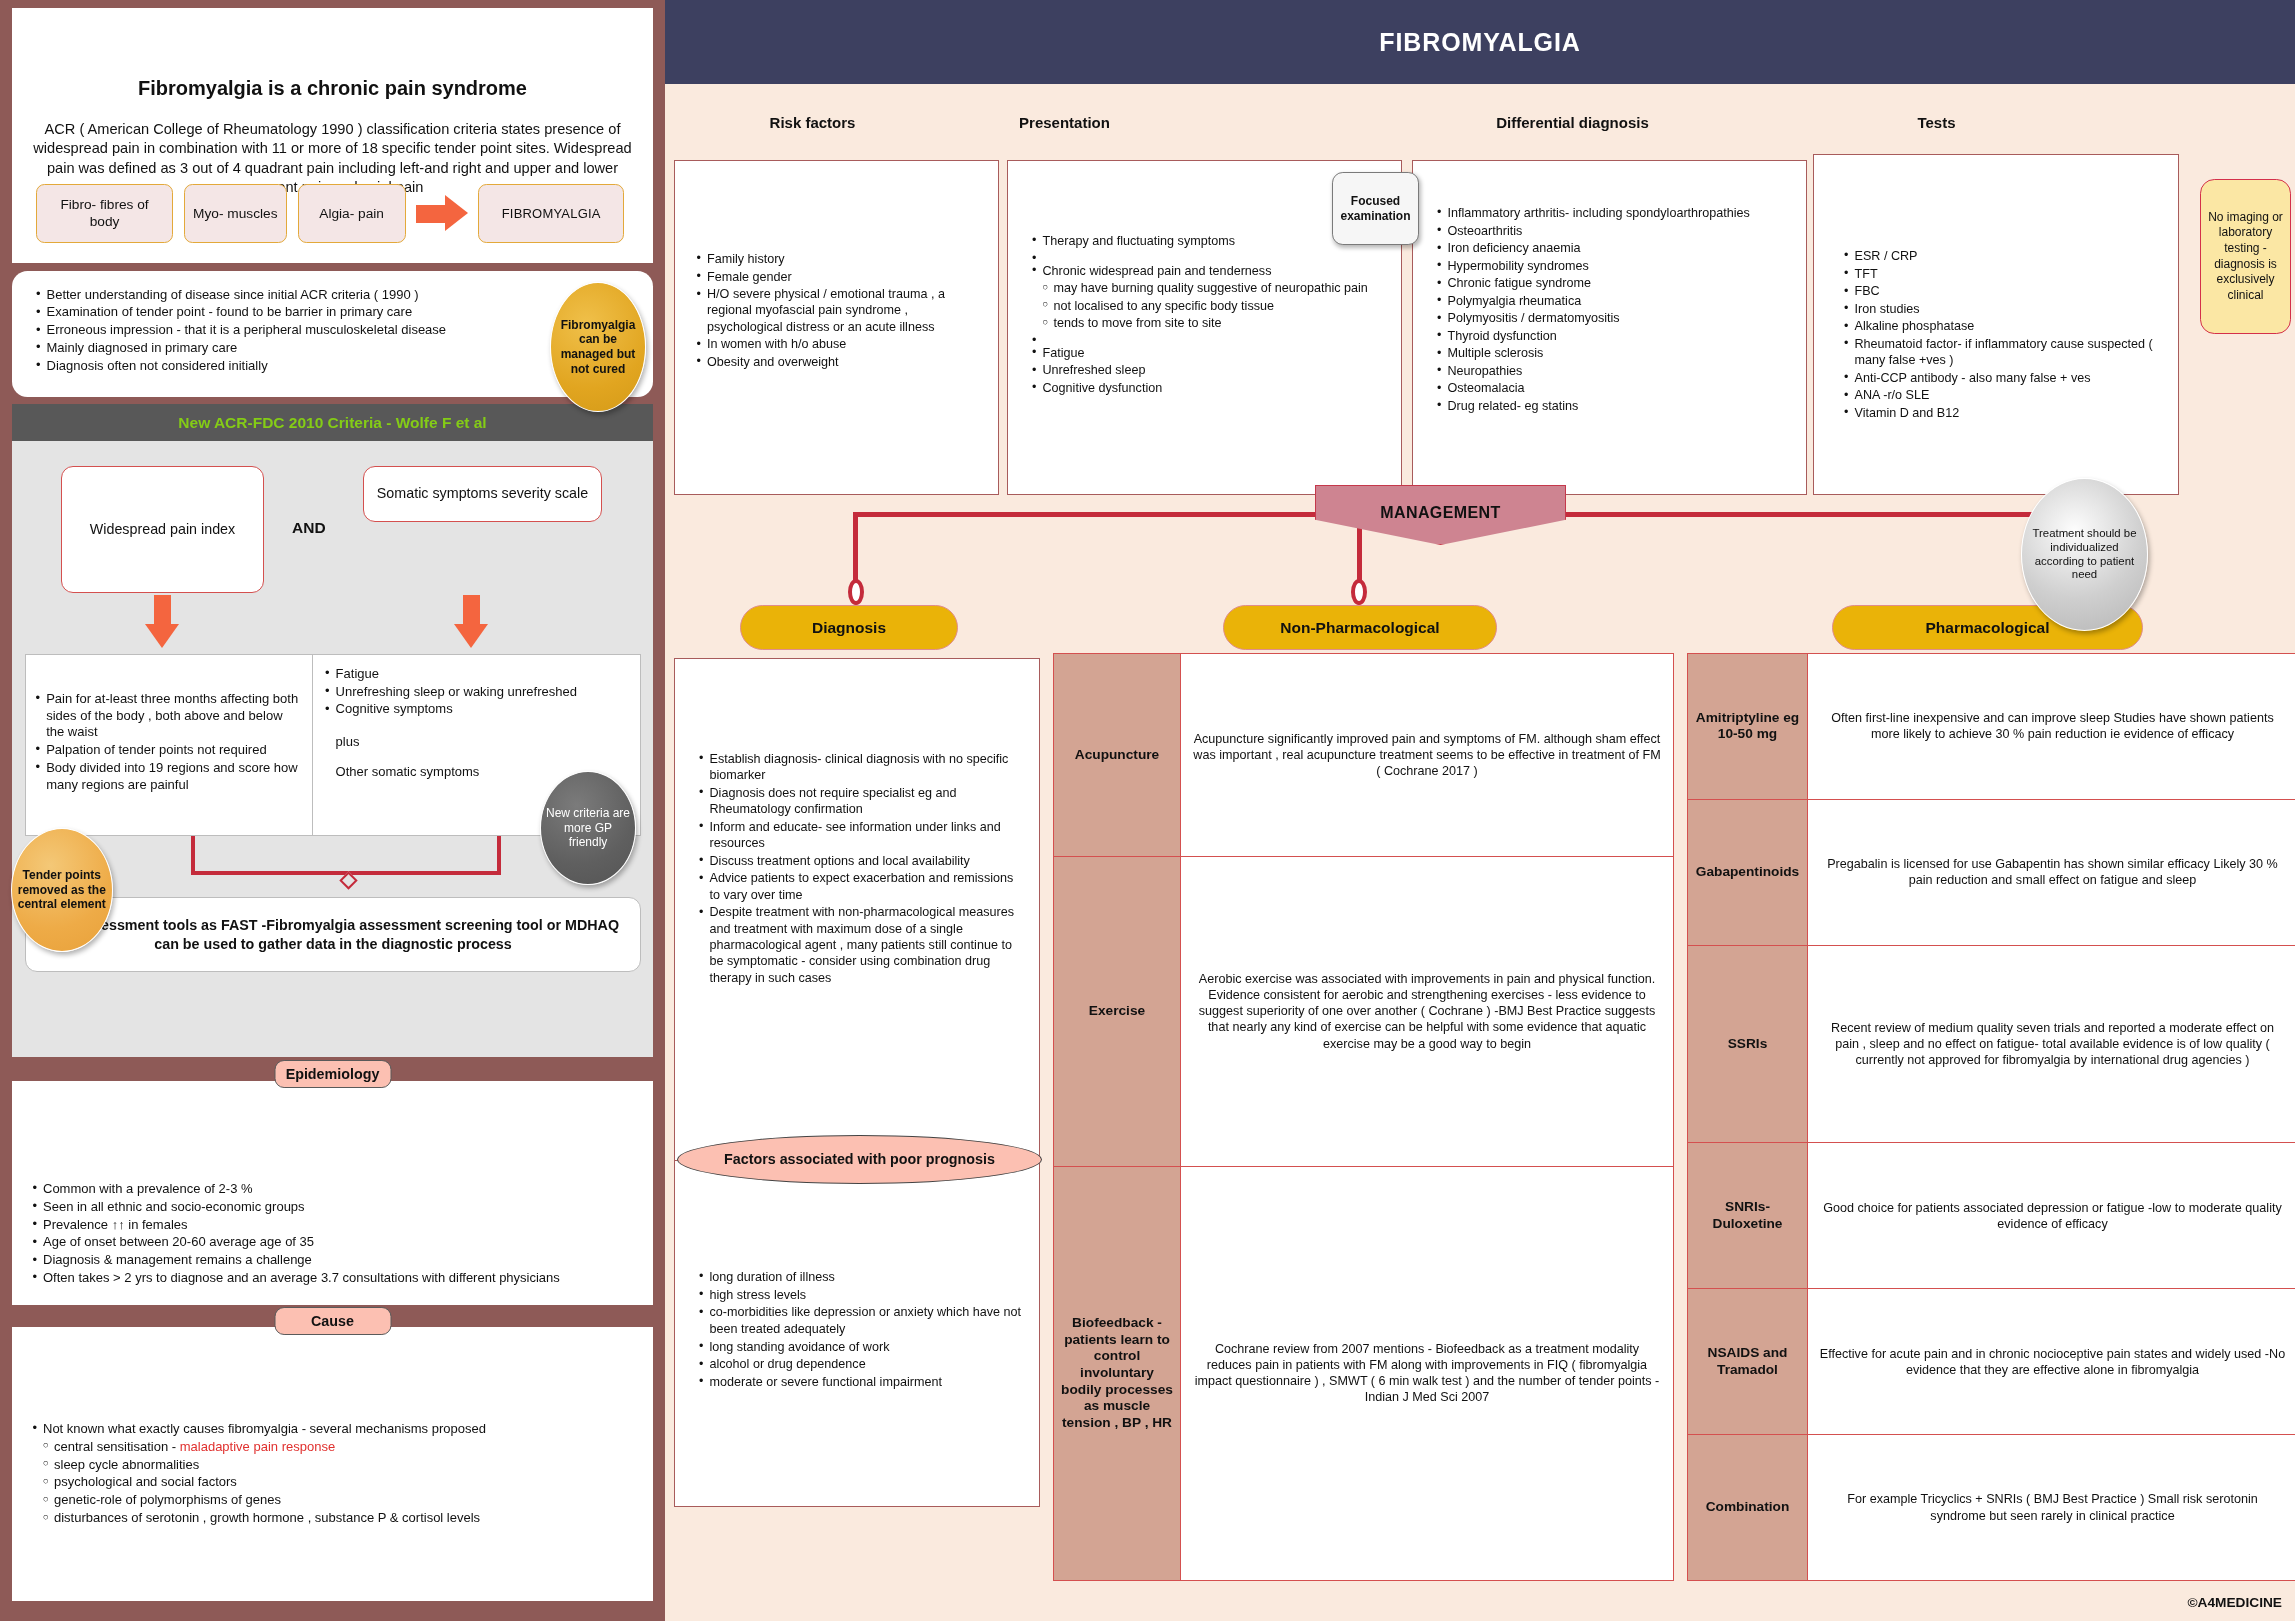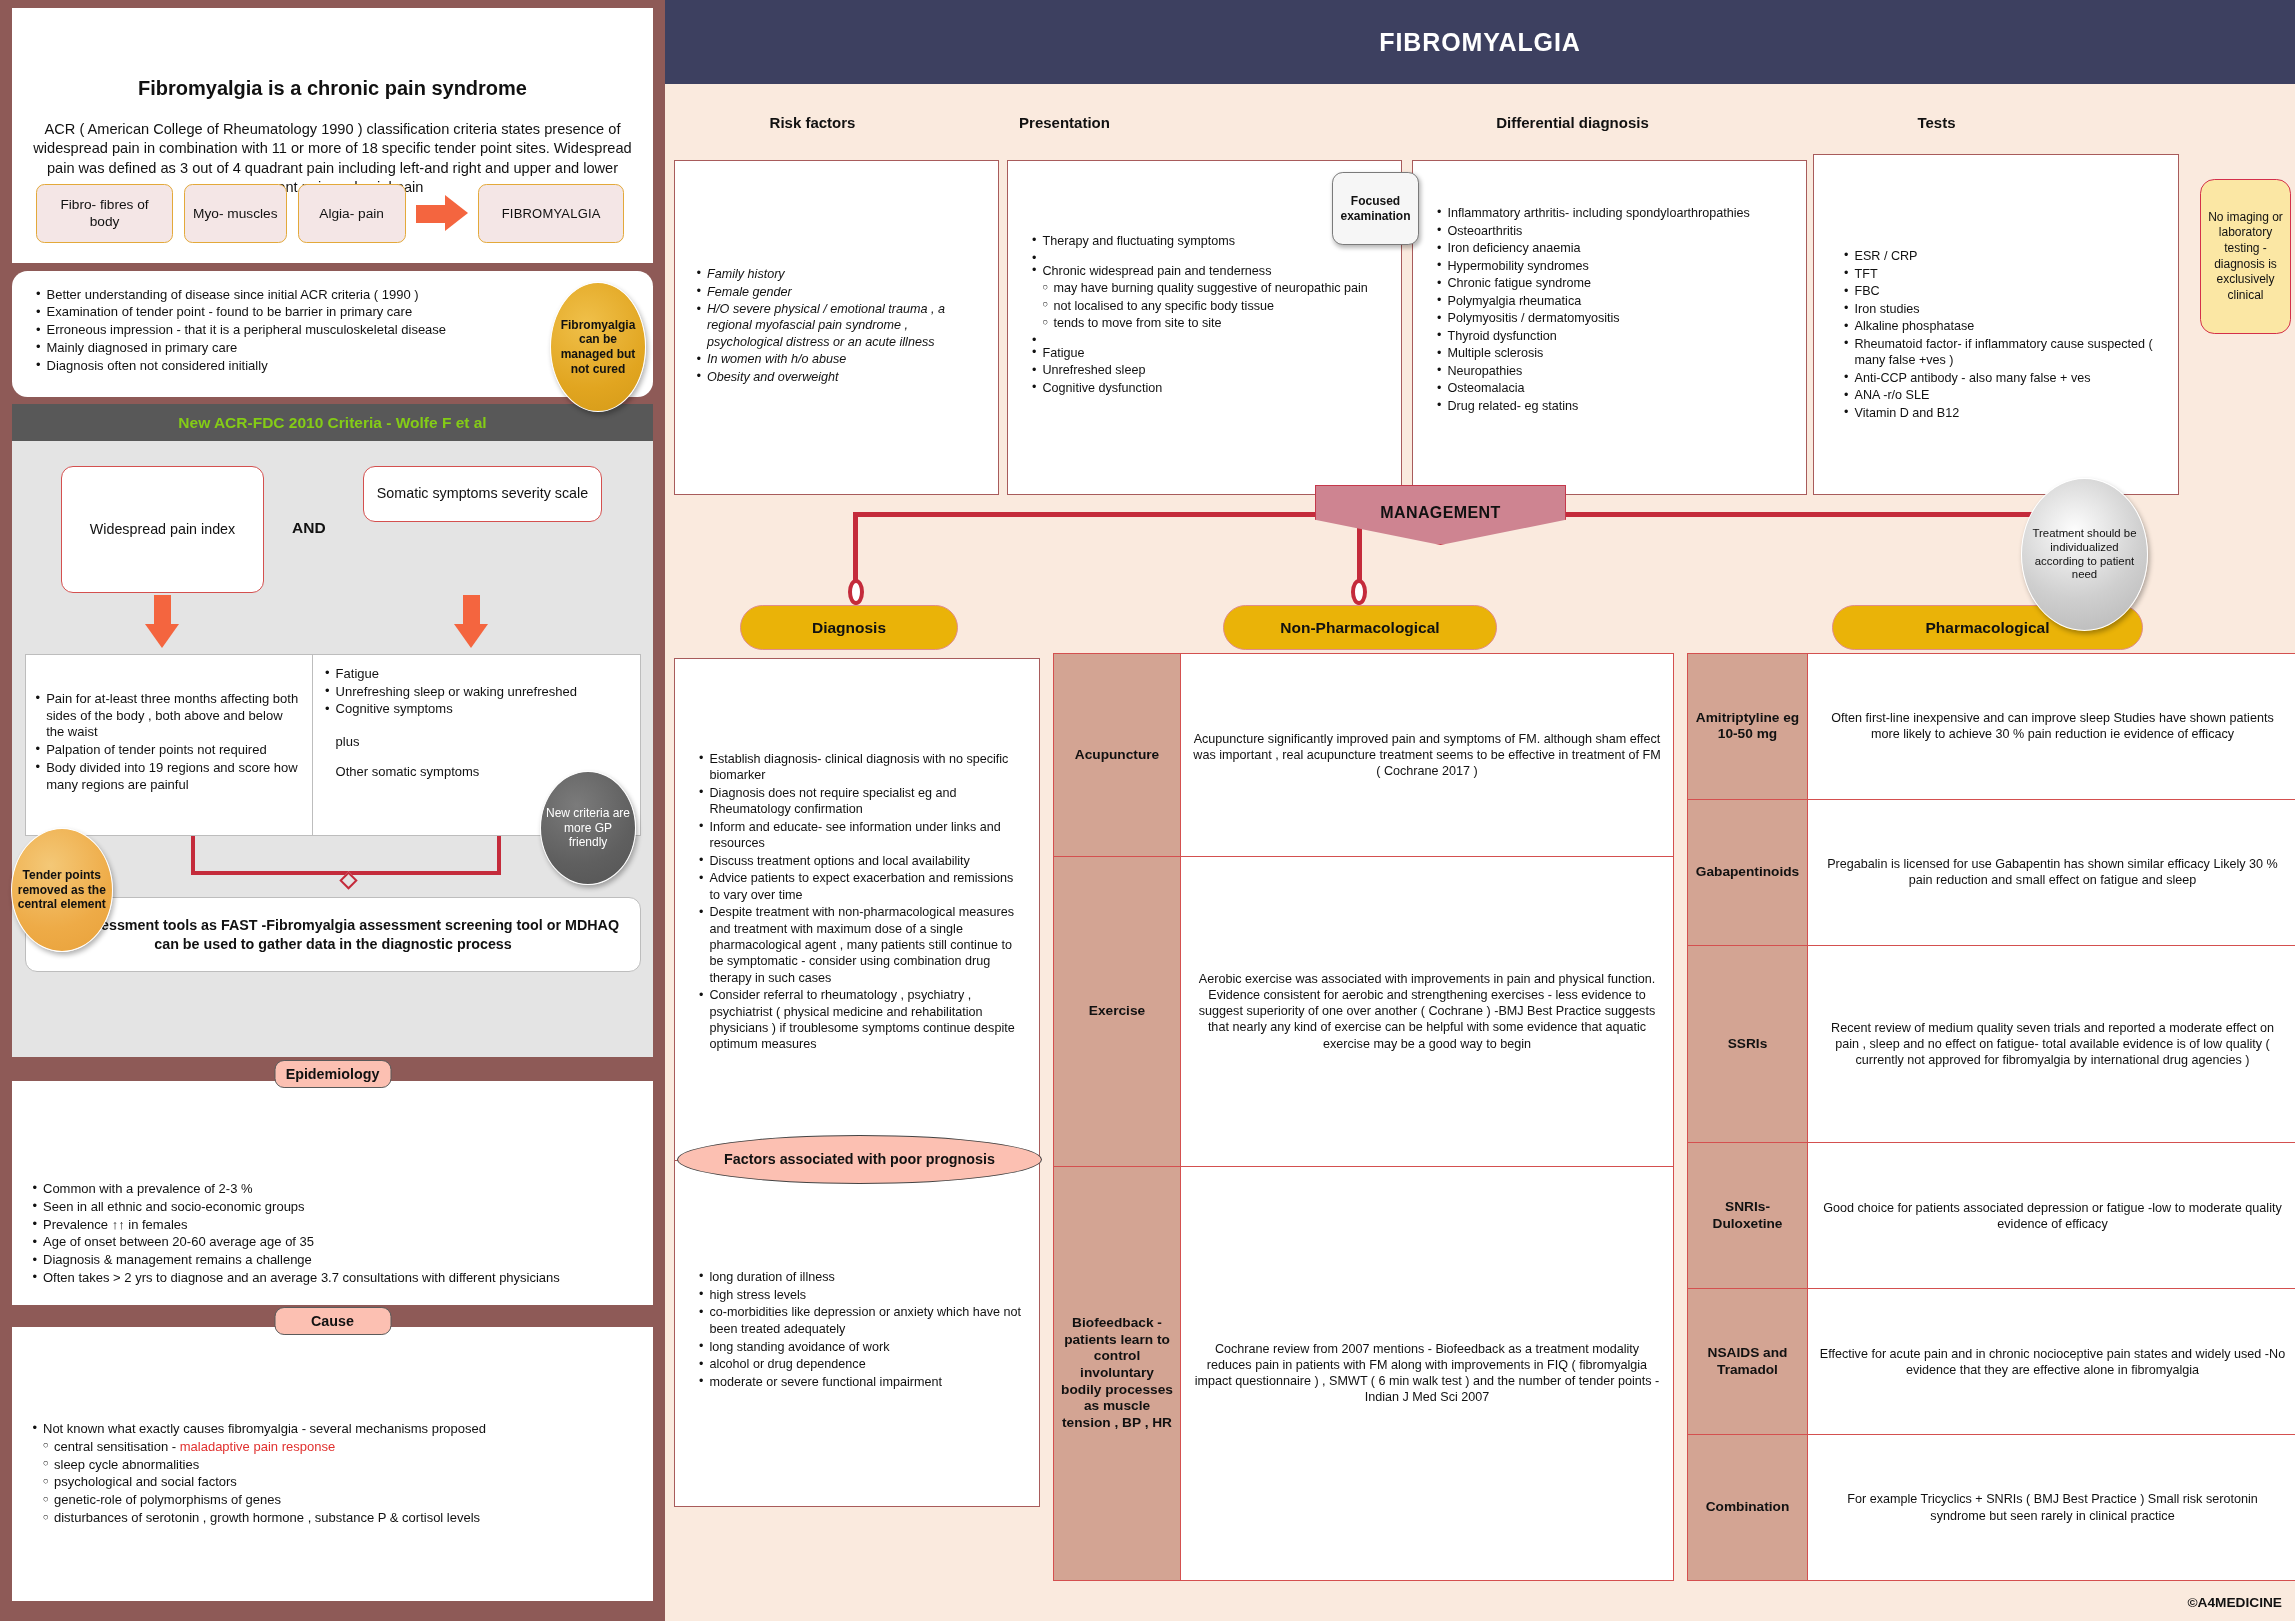--- a/index.html
+++ b/index.html
@@ -191,21 +191,21 @@
 
   .white-box {
     position:absolute; background:#fff; border:0.9px solid #a85b5b;
   }
   #box-risk  { left:674px; top:160px; width:325px; height:335px; }
   #box-pres  { left:1007px; top:160px; width:395px; height:335px; }
   #box-diff  { left:1412px; top:160px; width:395px; height:335px; }
   #box-tests { left:1813px; top:154px; width:366px; height:341px; }
 
   .box-list { position:absolute; font-size:12.6px; color:#111; line-height:1.30; }
-  #list-risk { left:19px; top:105px; width:287px;font-style:italic; }
+  #list-risk { left:19px; top:90px; width:287px; }
   #list-pres { left:21.5px; top:72px; width:353px; }
   #list-diff { left:21.5px; top:44px; width:359px; }
   #list-tests{ left:27.5px; top:77px; width:323px;margin-top:16px; }
 
   #focused-exam {
     position:absolute; left:1332px; top:172px; width:87px; height:73px;
     background:#f6f6f6; border:1.2px solid #7a7a7a; border-radius:10.8px;
     display:flex; align-items:center; justify-content:center; text-align:center;
     font-size:12px; font-weight:bold; color:#111; line-height:1.24; z-index:20;
     box-shadow: 1.8px 2.4px 4.2px rgba(0,0,0,0.28);
@@ -475,21 +475,20 @@
 <div class="branch-pill" id="pill-pharm">Pharmacological</div>
 
 <div id="panel-diagnosis">
   <ul class="bl" id="diag-list">
       <li>Establish diagnosis- clinical diagnosis with no specific biomarker</li>
       <li>Diagnosis does not require specialist eg and Rheumatology confirmation</li>
       <li>Inform and educate- see information under links and resources</li>
       <li>Discuss treatment options and local availability</li>
       <li>Advice patients  to expect exacerbation and remissions to vary over time</li>
       <li>Despite treatment with non-pharmacological measures and treatment with maximum dose of a single pharmacological agent , many patients still continue to be symptomatic - consider using combination drug therapy in such cases</li>
-      <li>Consider referral to rheumatology , psychiatry , psychiatrist ( physical medicine and rehabilitation physicians ) if troublesome symptoms continue despite optimum measures</li>
     </ul>
 </div>
 
 <div id="prognosis-pill">Factors associated with poor prognosis</div>
 <div id="panel-prognosis">
   <ul class="bl" id="prog-list">
       <li>long duration of illness</li>
       <li>high stress levels</li>
       <li>co-morbidities like depression or anxiety which have not been treated adequately</li>
       <li>long standing avoidance of work</li>

